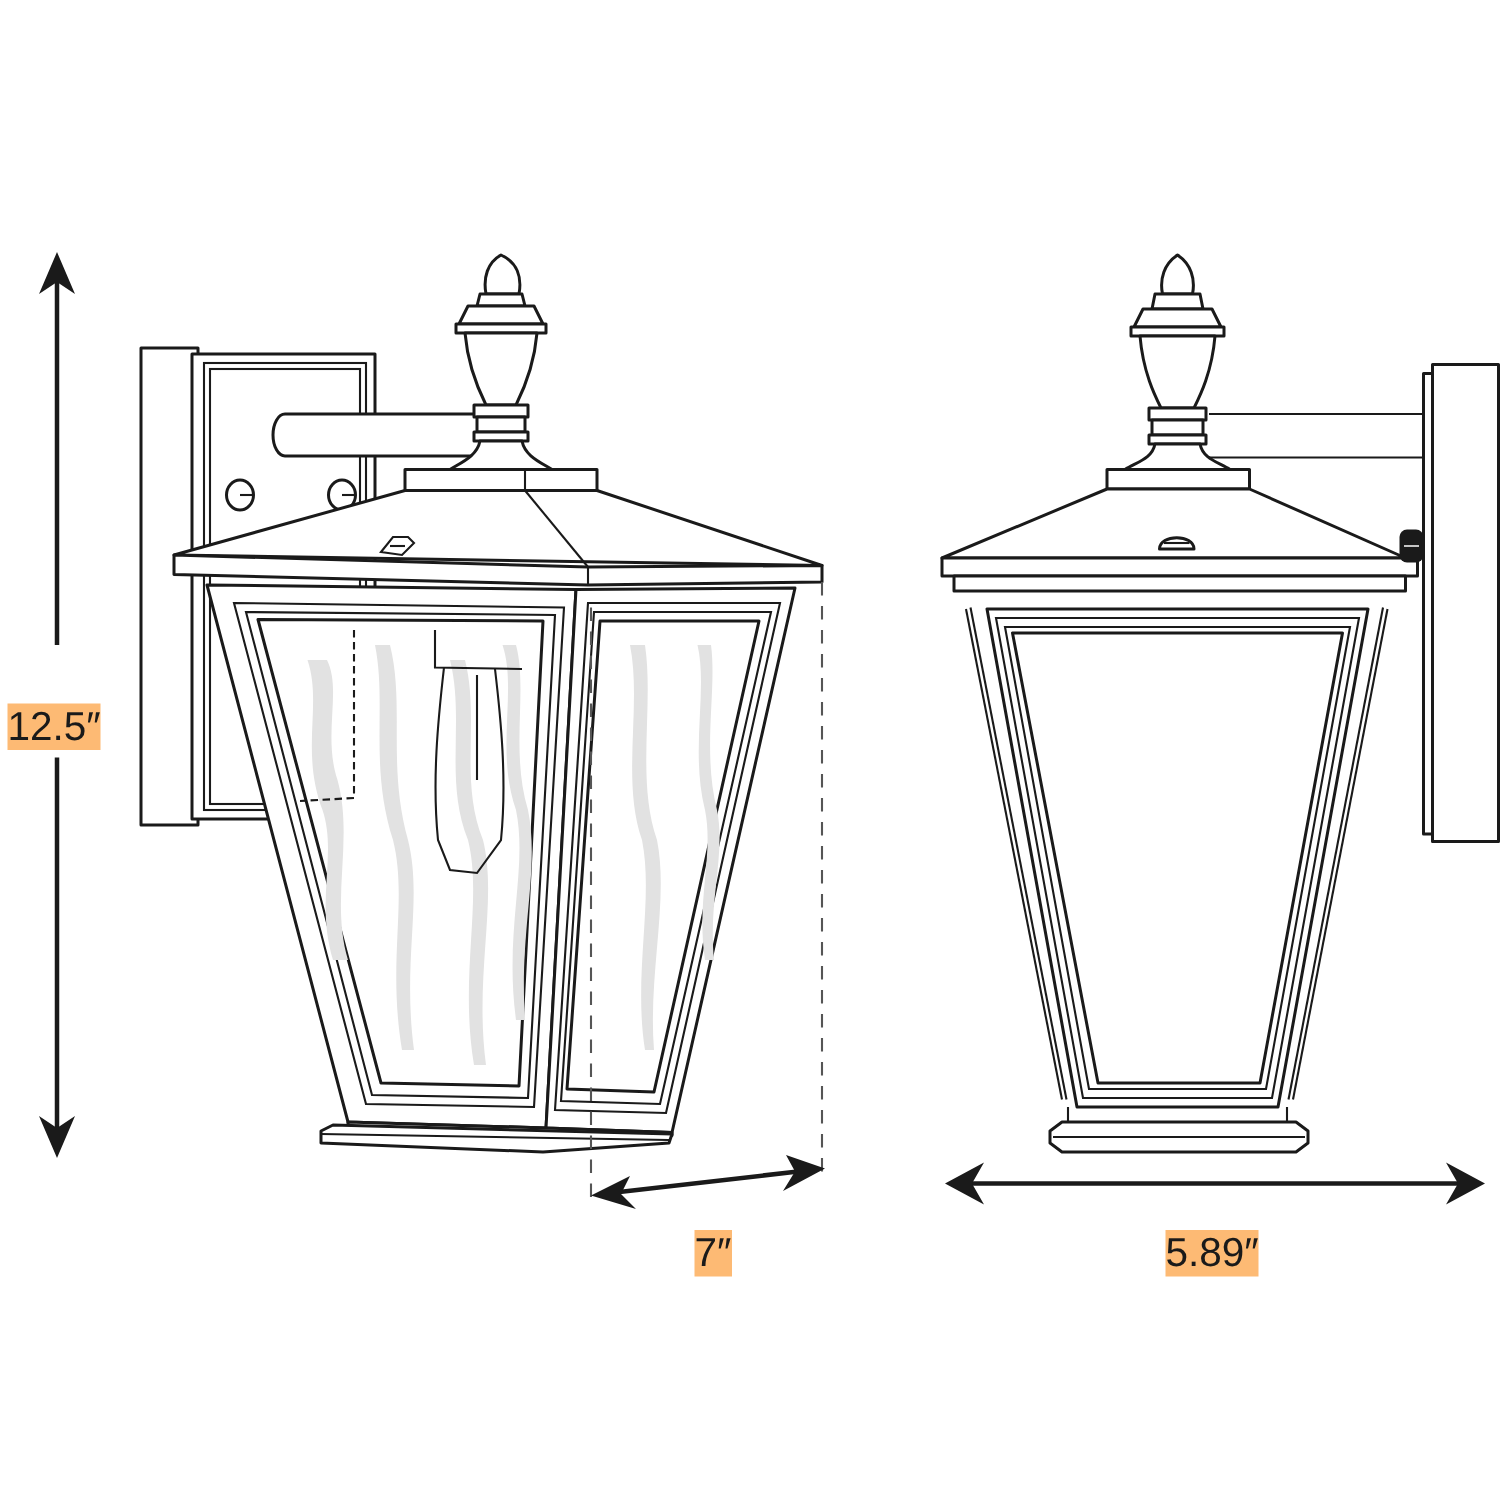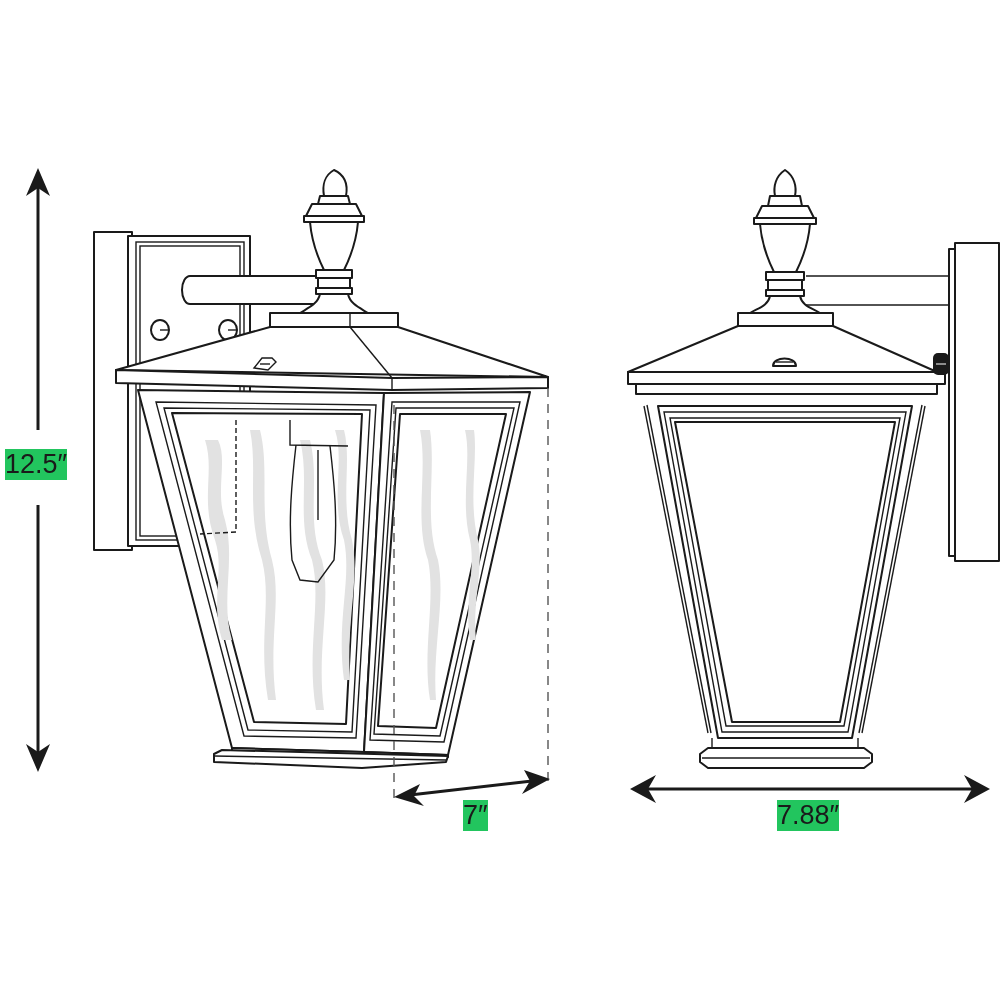--- a/index.html
+++ b/index.html
@@ -10,21 +10,22 @@
   .dash { fill: none; stroke: #555; stroke-width: 1.4; stroke-dasharray: 9 7; }
   .dim { stroke: #1a1a1a; stroke-width: 3; fill: none; }
   .arrow { fill: #1a1a1a; }
   .water { fill: #e2e2e2; stroke: none; }
   .dim-label {
     position: absolute;
     font-family: "Liberation Sans", sans-serif;
     font-size: 27px;
     color: #1a1a1a;
     white-space: nowrap;
-    background: #22c55e;
+    background: #fdba74;
+    margin-top: 20px;
   }
 </style>
 </head>
 <body>
 
 <svg width="1000" height="1000" viewBox="0 0 1000 1000">
 
   <g>
     <line class="dim" x1="38" y1="185" x2="38" y2="430"></line>
     <line class="dim" x1="38" y1="505" x2="38" y2="755"></line>
@@ -175,13 +176,13 @@
 
   <g>
     <line class="dim" x1="648" y1="789" x2="972" y2="789"></line>
     <polygon class="arrow" points="630,789 656,775 648,789 656,803"></polygon>
     <polygon class="arrow" points="990,789 964,775 972,789 964,803"></polygon>
   </g>
 </svg>
 
 <div class="dim-label" style="left:5px; top:449px;">12.5″</div>
 <div class="dim-label" style="left:463px; top:800px;">7″</div>
-<div class="dim-label" style="left:777px; top:800px;">7.88″</div>
+<div class="dim-label" style="left:777px; top:800px;">5.89″</div>
 
 </body></html>

